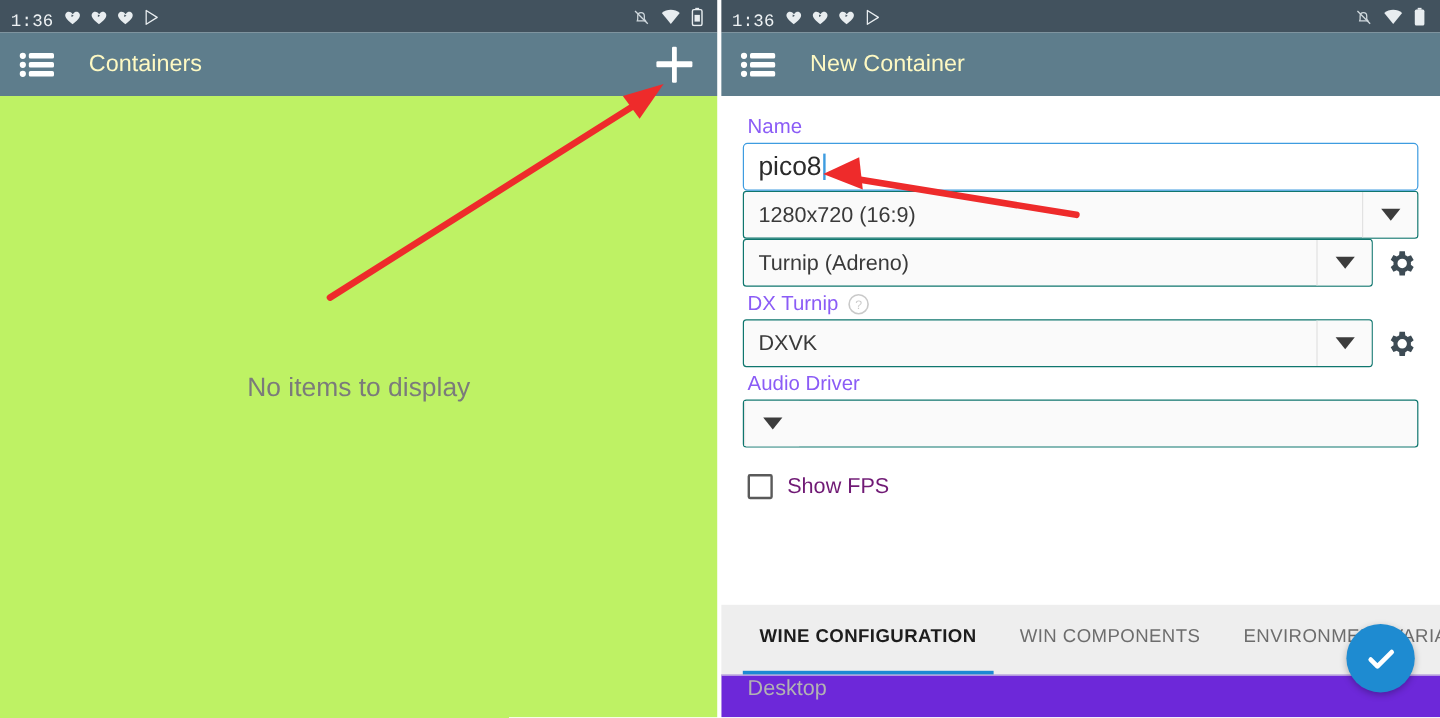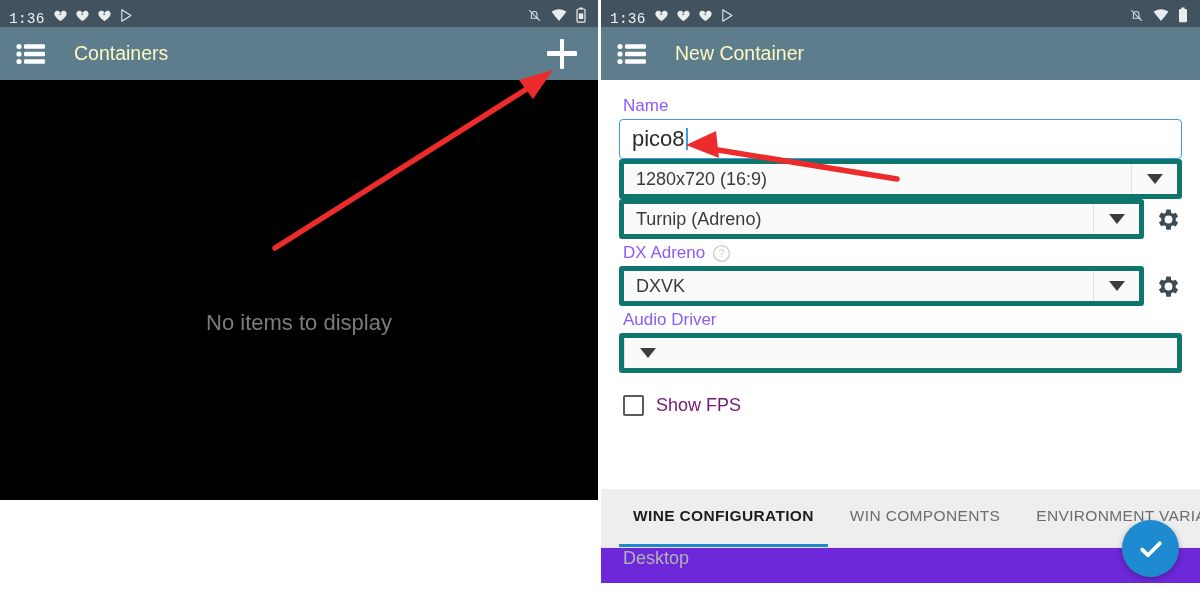--- a/index.html
+++ b/index.html
@@ -43,22 +43,22 @@
     position: relative;
   }
   .plus-btn::before, .plus-btn::after {
     content: ""; position: absolute; background: #fff; border-radius: 1px;
   }
   .plus-btn::before { width: 30px; height: 4.5px; }
   .plus-btn::after  { width: 4.5px; height: 30px; }
 
   
   .empty-body {
-    height: 420px; display: flex; align-items: flex-start; justify-content: center;
-    background: #000000; padding-top: 230px; text-align: center;
+    height: 518px; display: flex; align-items: flex-start; justify-content: center;
+    background: #bef264; padding-top: 230px; text-align: center;
   }
   .empty-text { font-size: 22px; color: #7b7b7b; }
 
   
   .form {
     padding: 12px 18px 0 18px; background: #fff; height: 518px; position: relative;
   }
   .field-label {
     font-size: 17px; color: #8b5cf6; margin: 4px 0 3px 4px; display: block;
     white-space: nowrap;
@@ -71,21 +71,21 @@
     background: #fff; display: flex; align-items: center; padding: 0 12px;
     font-size: 22px; color: #2b2b2b; position: relative;
   }
   .caret {
     display: inline-block; width: 2px; height: 22px; background: #3e9ce0;
     margin-left: 1px;
   }
 
   .select-row { display: flex; align-items: center; gap: 11px; }
   .select {
-    flex: 1; height: 40px; border: 5px solid #0f766e; border-radius: 3px;
+    flex: 1; height: 40px; border: 1px solid #0f766e; border-radius: 3px;
     background: #fafafa; display: flex; align-items: center;
     font-size: 18px; color: #3a3a3a; overflow: hidden;
   }
   .select-value { padding-left: 12px; flex: 1; white-space: nowrap; overflow: hidden; }
   .select-arrow {
     width: 46px; height: 100%; border-left: 1px solid #e2e2e2;
     display: flex; align-items: center; justify-content: center; background: #fafafa;
   }
   .caret-down {
     width: 0; height: 0; border-left: 8px solid transparent;
@@ -94,21 +94,21 @@
   .gear { width: 27px; height: 27px; display: block; flex: 0 0 27px; }
 
   .checkbox-row { display: flex; align-items: center; gap: 12px; margin-top: 22px; padding-left: 4px; }
   .checkbox {
     width: 21px; height: 21px; border: 2.2px solid #5a5a5a; border-radius: 2px; background: #fff;
   }
   .checkbox-label { font-size: 18px; color: #701a75; }
 
   
   .tabs-wrap {
-    position: absolute; left: 0; right: 0; bottom: 15px; height: 94px;
+    position: absolute; left: 0; right: 0; bottom: 0; height: 94px;
     background: #eeeeee; overflow: hidden;
   }
   .tabs {
     display: flex; align-items: flex-start; height: 58px; padding-top: 18px;
     padding-left: 14px; gap: 0;
   }
   .tab {
     font-size: 15.5px; letter-spacing: .35px; color: #6d6d6d;
     padding: 0 18px; white-space: nowrap; position: relative;
     height: 40px; display: flex; align-items: flex-start;
@@ -306,21 +306,21 @@
             </span>
         </div>
         <span class="gear">
           <svg width="27" height="27" viewBox="0 0 24 24">
               <path fill="#3d4b54" d="M19.4 13a7.6 7.6 0 0 0 0-2l2.1-1.6-2-3.5-2.5 1a7.5 7.5 0 0 0-1.7-1L15 3h-4l-.3 2.8c-.6.3-1.2.6-1.7 1l-2.5-1-2 3.5L6.6 11a7.6 7.6 0 0 0 0 2l-2.1 1.6 2 3.5 2.5-1c.5.4 1.1.8 1.7 1l.3 2.9h4l.3-2.8c.6-.3 1.2-.6 1.7-1l2.5 1 2-3.5zM13 15.5a3.5 3.5 0 1 1 0-7 3.5 3.5 0 0 1 0 7z" transform="translate(-1,0)"></path>
             </svg>
         </span>
       </div>
 
       <label class="field-label with-help">
-        <span>DX Adreno</span>
+        <span>DX Turnip</span>
         <span class="help-icon">
           <svg width="19" height="19" viewBox="0 0 24 24">
               <circle cx="12" cy="12" r="10" fill="none" stroke="#8a8a8a" stroke-width="1.7"></circle>
               <text x="12" y="17" font-size="13" font-family="Liberation Sans, sans-serif" fill="#8a8a8a" text-anchor="middle">?</text>
             </svg>
         </span>
       </label>
       <div class="select-row">
         <div class="select">
           <span class="select-value">DXVK</span>

